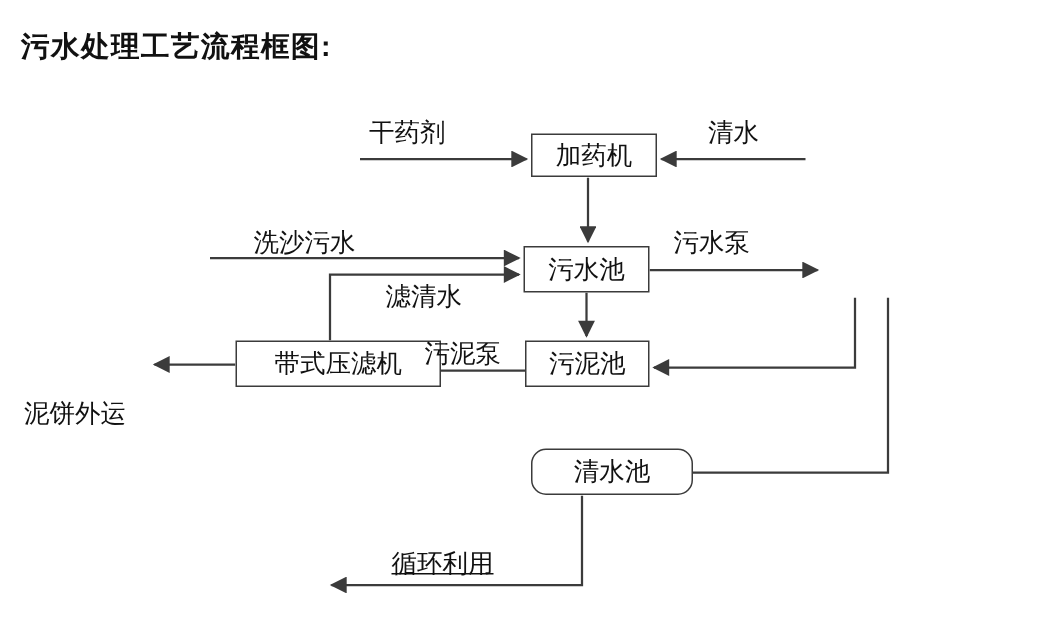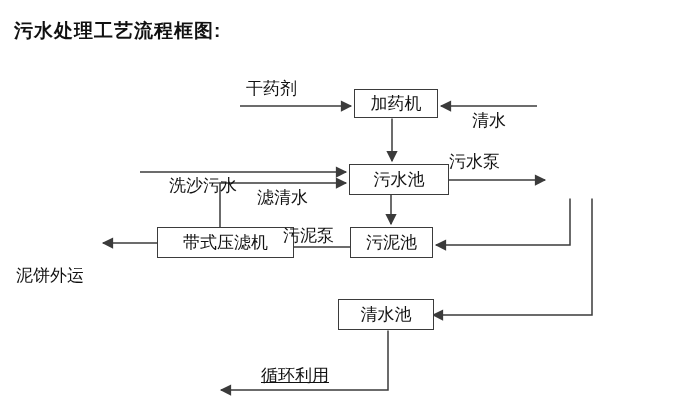--- a/index.html
+++ b/index.html
@@ -32,33 +32,33 @@
     position: absolute;
     border: 1.5px solid var(--line);
     background: var(--background);
     display: flex;
     align-items: center;
     justify-content: center;
     font-size: 17px;
     white-space: nowrap;
   }
   .node-dosing     { left: 354px; top:  89px; width:  84px; height: 29px; font-family: Liberation Mono, monospace; }
-  .node-sewage     { left: 349px; top: 164px; width:  100px; height: 31px; }
+  .node-sewage     { left: 349px; top: 164px; width:  84px; height: 31px; }
   .node-tower      { left: 548px; top: 167px; width: 134px; height: 31px; }
   .node-press      { left: 157px; top: 227px; width: 137px; height: 31px; }
   .node-sludge     { left: 350px; top: 227px; width:  83px; height: 31px; }
-  .node-cleanpool  { left: 338px; top: 299px; width:  96px; height: 31px; }
+  .node-cleanpool  { left: 354px; top: 299px; width:  108px; height: 31px; border-radius: 10px; }
   .edge-label {
     position: absolute;
     font-size: 17px;
     white-space: nowrap;
   }
   .lbl-dry-agent   { left: 246px; top:  77px; }
-  .lbl-clean-water { left: 472px; top:  77px; margin-top: 32px; }
-  .lbl-sand-sewage { left: 169px; top: 150px; margin-top: 24px; }
+  .lbl-clean-water { left: 472px; top:  77px; }
+  .lbl-sand-sewage { left: 169px; top: 150px; }
   .lbl-sewage-pump { left: 449px; top: 150px; }
   .lbl-filtered    { left: 257px; top: 186px; }
   .lbl-mud-cake    { left:  16px; top: 226px; margin-top: 38px; }
   .lbl-sludge-pump { left: 283px; top: 224px; }
   .lbl-bottom      { left: 466px; top: 221px; }
   .lbl-recycle     { left: 261px; top: 364px; text-decoration: underline; }
   svg.connectors {
     position: absolute;
     left: 0; top: 0;
     width: 700px; height: 420px;

